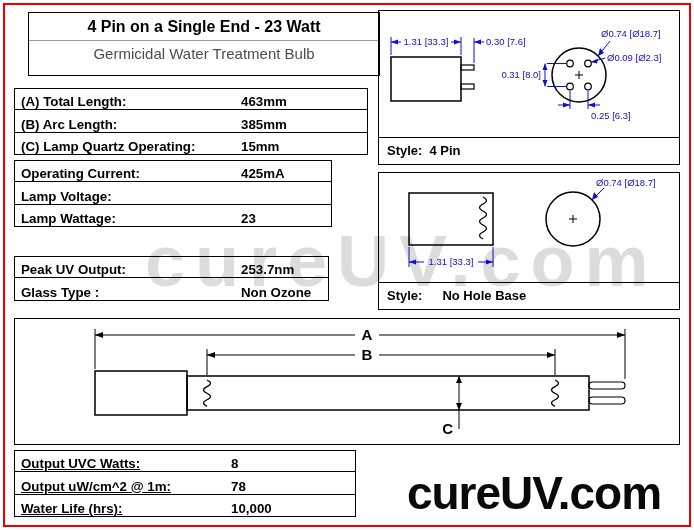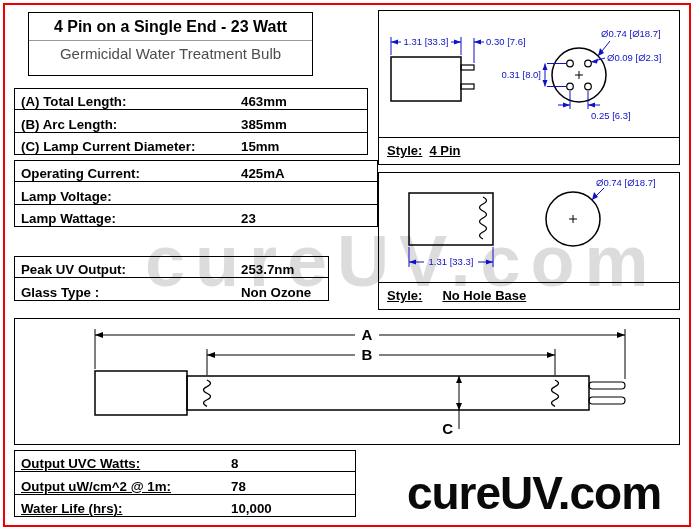--- a/index.html
+++ b/index.html
@@ -11,40 +11,40 @@
 
   .watermark {
     position:absolute; left:145px; top:220px; z-index:0;
     font-size:72px; font-weight:bold; letter-spacing:10px;
     color:#8f8f8f; opacity:0.30; white-space:nowrap; pointer-events:none;
   }
 
   .box { position:absolute; border:1.5px solid #000; box-sizing:border-box; background:transparent; z-index:1; }
 
   
-  .title-box { left:28px; top:12px; width:285px; height:64px; text-align:center; }
+  .title-box { left:28px; top:12px; width:352px; height:64px; text-align:center; }
   .title-main { font-size:16px; font-weight:bold; color:#000; padding:5px 2px 4px; border-bottom:1px solid #9a9a9a; }
   .title-sub  { font-size:15px; color:#4d4d4d; padding-top:4px; }
 
   
   .spec-table { position:absolute; z-index:1; }
   .spec-row {
     position:relative; box-sizing:border-box; height:22.4px;
     border:1.4px solid #000; display:flex; align-items:flex-end;
     padding-left:6px; font-size:13.3px; font-weight:bold; color:#000; background:transparent;
   }
   .spec-row + .spec-row { border-top:none; }
   .spec-value { position:absolute; left:226px; font-weight:bold; }
   .perf .spec-value { left:216px; }
 
   
   .diagram-box { display:flex; flex-direction:column; }
   .style-row {
     margin-top:auto; border-top:1.5px solid #000; font-weight:bold; font-size:13px;
-    padding:5px 8px 6px; display:flex; gap:7px; align-items:flex-start; color:#000;text-decoration:underline;
+    padding:5px 8px 6px; display:flex; gap:7px; align-items:flex-start; color:#000;
   }
   .style-row.wide-gap { gap:20px; }
 
   svg { display:block; }
   svg text { font-family:"Liberation Sans", sans-serif; }
   .dim { fill:#1010c8; font-size:9.5px; font-weight:normal; }
   .dimline { stroke:#1010c8; stroke-width:1; fill:none; }
   .dimarrow { fill:#1010c8; stroke:none; }
   .part { stroke:#000; stroke-width:1.5; fill:none; }
   .partthin { stroke:#000; stroke-width:1.2; fill:none; }
@@ -73,26 +73,26 @@
   <div class="spec-table" style="left:14px; top:88px; width:354px;">
     <div class="spec-row">
       <span class="spec-label">(A) Total Length:</span>
       <span class="spec-value">463mm</span>
     </div>
     <div class="spec-row">
       <span class="spec-label">(B) Arc Length:</span>
       <span class="spec-value">385mm</span>
     </div>
     <div class="spec-row">
-      <span class="spec-label">(C) Lamp Current Diameter:</span>
+      <span class="spec-label">(C) Lamp Quartz Operating:</span>
       <span class="spec-value">15mm</span>
     </div>
   </div>
 
-  <div class="spec-table" style="left:14px; top:160px; width:364px;">
+  <div class="spec-table" style="left:14px; top:160px; width:318px;">
     <div class="spec-row">
       <span class="spec-label">Operating Current:</span>
       <span class="spec-value">425mA</span>
     </div>
     <div class="spec-row">
       <span class="spec-label">Lamp Voltage:</span>
       <span class="spec-value"></span>
     </div>
     <div class="spec-row">
       <span class="spec-label">Lamp Wattage:</span>

